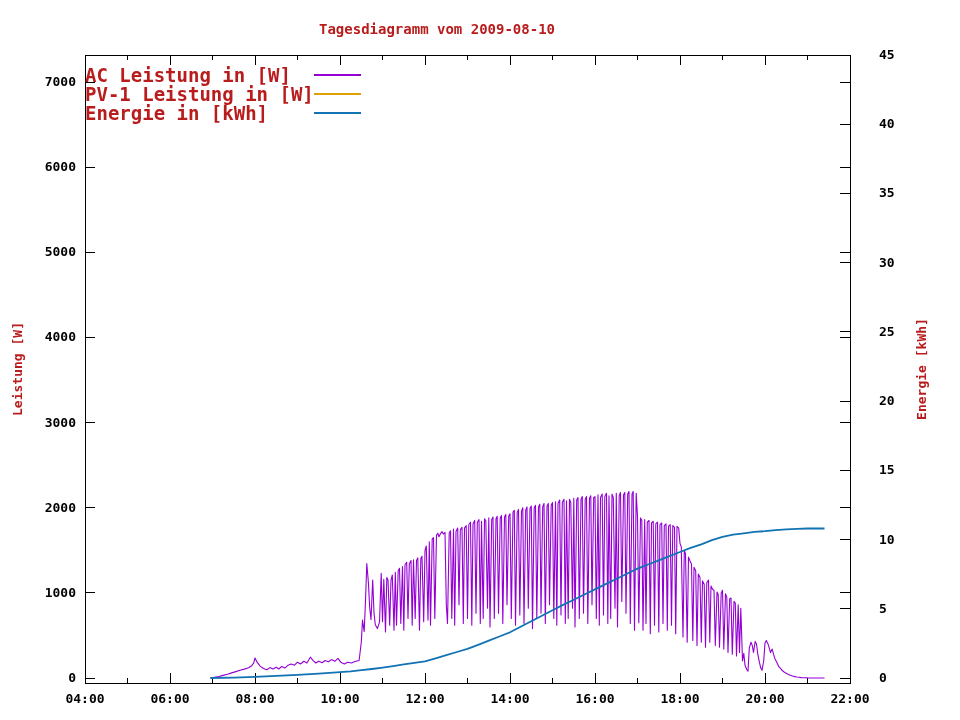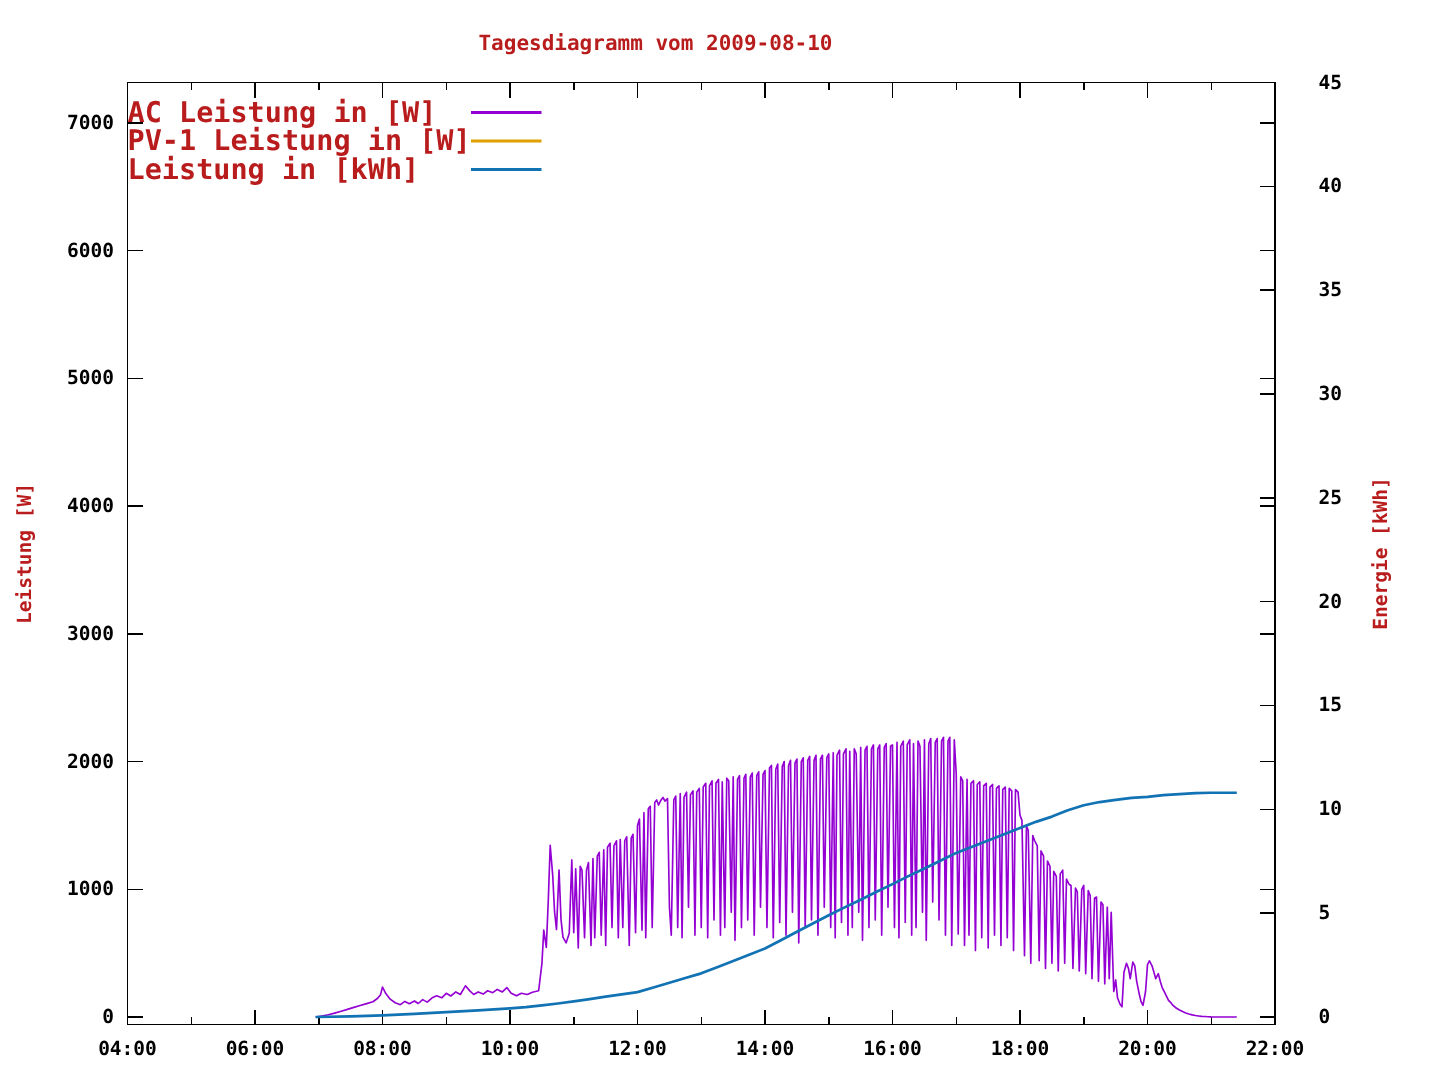--- a/index.html
+++ b/index.html
@@ -129,18 +129,18 @@
   <div class="legend">
     <div class="legend-row">
       <span class="legend-label">AC Leistung in [W]</span>
       <span class="legend-swatch" style="background: rgb(148, 0, 211);"></span>
     </div>
     <div class="legend-row">
       <span class="legend-label">PV-1 Leistung in [W]</span>
       <span class="legend-swatch" style="background: rgb(223, 160, 0);"></span>
     </div>
     <div class="legend-row">
-      <span class="legend-label">Leistung in [kWh]</span>
+      <span class="legend-label">Energie in [kWh]</span>
       <span class="legend-swatch" style="background: rgb(17, 114, 180);"></span>
     </div>
   </div>
 
 </div>
 
 </body></html>

